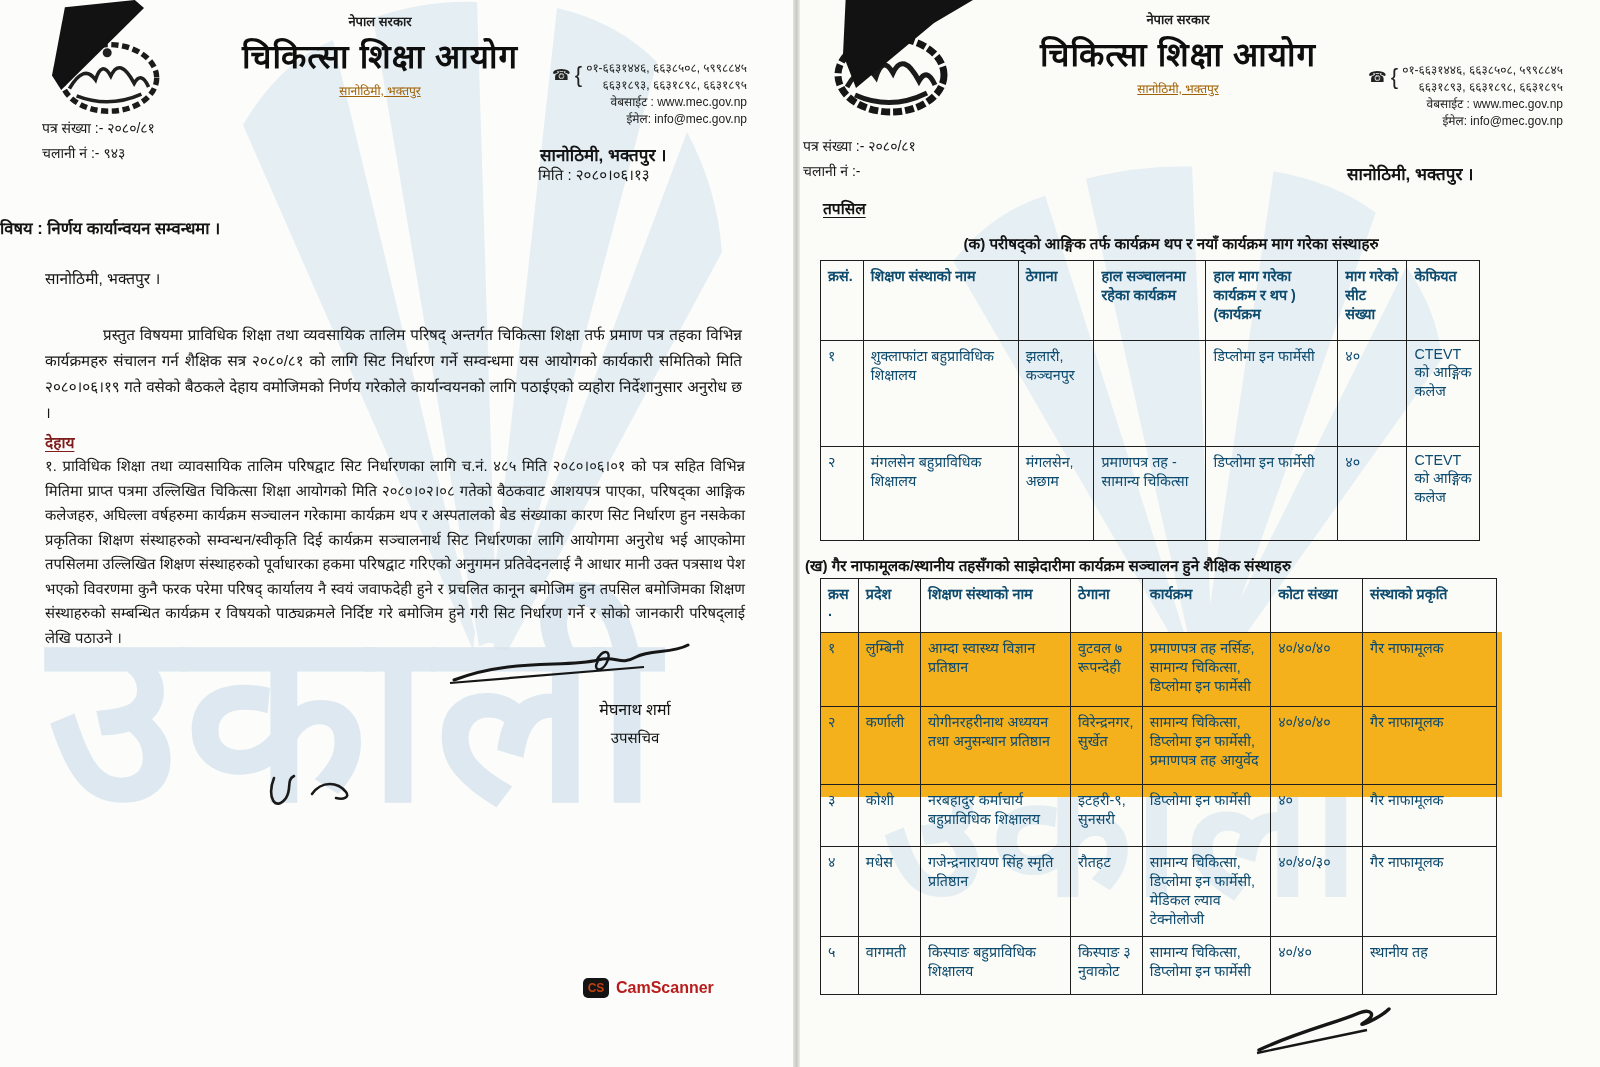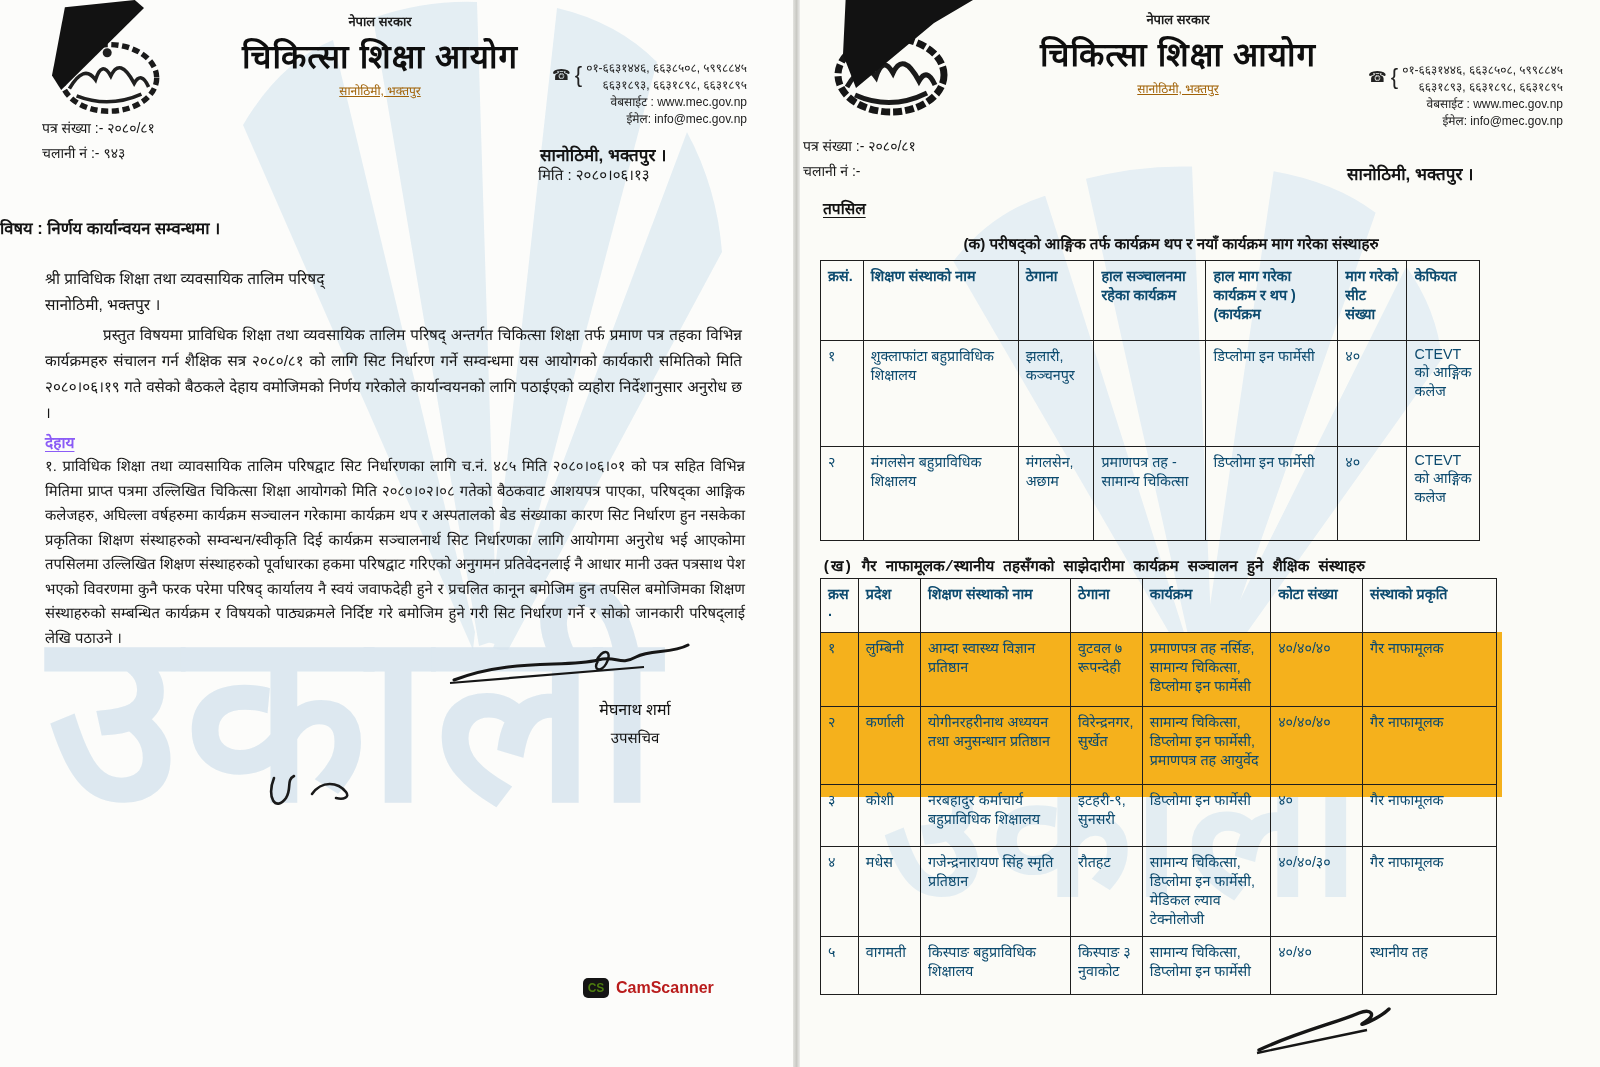--- a/index.html
+++ b/index.html
@@ -47,28 +47,28 @@
   .meta{position:absolute;z-index:2;font-size:14px;line-height:25px;color:#171717;}
   .place-line{position:absolute;z-index:2;font-size:17px;font-weight:700;color:#141414;}
   .date-line{position:absolute;z-index:2;font-size:15px;color:#171717;}
 
   .subject{position:absolute;z-index:2;width:100%;text-align:left;font-size:16.5px;font-weight:600;color:#141414;}
   .addressee{position:absolute;z-index:2;font-size:15.5px;line-height:26px;color:#161616;}
   .para{position:absolute;z-index:2;text-align:justify;color:#161616;}
   .para-1{font-size:15.2px;line-height:26px;text-indent:58px;}
   .para-2{font-size:14.8px;line-height:24.5px;}
   .list-head{position:absolute;z-index:2;font-size:15.5px;font-weight:700;
-    text-decoration:underline;text-underline-offset:3px;color:#8b5cf6;}
+    text-decoration:underline;text-underline-offset:3px;color:#7f1d1d;}
 
   .sig-block{position:absolute;z-index:2;text-align:center;font-size:16px;color:#141414;}
   .sig-block .title{font-size:15px;margin-top:7px;}
   .ink{position:absolute;z-index:2;}
 
   .camscanner{position:absolute;z-index:2;display:flex;align-items:center;gap:7px;}
-  .cs-badge{width:26px;height:20px;background:#141414;border-radius:5px;color:#4d7c0f;
+  .cs-badge{width:26px;height:20px;background:#141414;border-radius:5px;color:#c2410c;
     font-size:12px;font-weight:700;display:flex;align-items:center;justify-content:center;}
   .cs-label{font-size:16px;color:#b91c1c;font-weight:700;}
 
   
   .tapasil{position:absolute;z-index:2;font-size:15.5px;font-weight:700;
     text-decoration:underline;text-underline-offset:3px;color:#131313;}
   .tbl-heading{position:absolute;z-index:2;font-size:15.2px;font-weight:600;color:#131313;}
   table.doc{position:absolute;z-index:2;border-collapse:collapse;table-layout:fixed;
     font-size:14.3px;color:#0c4a6e;background:transparent;}
   table.doc td,table.doc th{border:1.6px solid #1e1e1e;padding:5px 7px;
@@ -124,21 +124,20 @@
 
     <div class="meta" style="left:42px;top:116px;">
       <div>पत्र संख्या :- २०८०/८१</div>
       <div>चलानी नं :- ९४३</div>
     </div>
     <div class="place-line" style="left:540px;top:143px;">सानोठिमी, भक्तपुर ।</div>
     <div class="date-line" style="left:538px;top:164px;">मिति : २०८०।०६।१३</div>
 
     <div class="subject" style="top:216px;">विषय : निर्णय कार्यान्वयन सम्वन्धमा ।</div>
     <div class="addressee" style="left:45px;top:266px;">
-      <div>श्री प्राविधिक शिक्षा तथा व्यवसायिक तालिम परिषद्</div>
       <div>सानोठिमी, भक्तपुर ।</div>
     </div>
     <div class="para para-1" style="left:45px;top:322px;width:697px;">प्रस्तुत विषयमा प्राविधिक शिक्षा तथा व्यवसायिक तालिम परिषद् अन्तर्गत चिकित्सा शिक्षा तर्फ प्रमाण पत्र तहका विभिन्न कार्यक्रमहरु संचालन गर्न शैक्षिक सत्र २०८०/८१ को लागि सिट निर्धारण गर्ने सम्वन्धमा यस आयोगको कार्यकारी समितिको मिति २०८०।०६।१९ गते वसेको बैठकले देहाय वमोजिमको निर्णय गरेकोले कार्यान्वयनको लागि पठाईएको व्यहोरा निर्देशानुसार अनुरोध छ ।</div>
     <div class="list-head" style="left:45px;top:431px;">देहाय</div>
     <div class="para para-2" style="left:45px;top:454px;width:700px;">१. प्राविधिक शिक्षा तथा व्यावसायिक तालिम परिषद्वाट सिट निर्धारणका लागि च.नं. ४८५ मिति २०८०।०६।०१ को पत्र सहित विभिन्न मितिमा प्राप्त पत्रमा उल्लिखित चिकित्सा शिक्षा आयोगको मिति २०८०।०२।०८ गतेको बैठकवाट आशयपत्र पाएका, परिषद्का आङ्गिक कलेजहरु, अघिल्ला वर्षहरुमा कार्यक्रम सञ्चालन गरेकामा कार्यक्रम थप र अस्पतालको बेड संख्याका कारण सिट निर्धारण हुन नसकेका प्रकृतिका शिक्षण संस्थाहरुको सम्वन्धन/स्वीकृति दिई कार्यक्रम सञ्चालनार्थ सिट निर्धारणका लागि आयोगमा अनुरोध भई आएकोमा तपसिलमा उल्लिखित शिक्षण संस्थाहरुको पूर्वाधारका हकमा परिषद्वाट गरिएको अनुगमन प्रतिवेदनलाई नै आधार मानी उक्त पत्रसाथ पेश भएको विवरणमा कुनै फरक परेमा परिषद् कार्यालय नै स्वयं जवाफदेही हुने र प्रचलित कानून बमोजिम हुन तपसिल बमोजिमका शिक्षण संस्थाहरुको सम्बन्धित कार्यक्रम र विषयको पाठ्यक्रमले निर्दिष्ट गरे बमोजिम हुने गरी सिट निर्धारण गर्ने र सोको जानकारी परिषद्लाई लेखि पठाउने ।</div>
 
     <svg class="ink" style="left:448px;top:636px;width:248px;height:58px;" viewBox="0 0 248 58">
       <path d="M6,44 C62,22 118,32 150,24 C168,19 172,30 188,21 C202,13 224,18 240,9" fill="none" stroke="#161616" stroke-width="3" stroke-linecap="round"></path>
       <path d="M148,26 c6,-15 18,-12 10,2 c-5,9 -14,6 -8,-3" fill="none" stroke="#161616" stroke-width="2.4"></path>
       <path d="M2,47 L196,31" fill="none" stroke="#161616" stroke-width="2.2"></path>
@@ -241,21 +240,21 @@
         <td>मंगलसेन बहुप्राविधिक शिक्षालय</td>
         <td>मंगलसेन, अछाम</td>
         <td>प्रमाणपत्र तह - सामान्य चिकित्सा</td>
         <td>डिप्लोमा इन फार्मेसी</td>
         <td class="c">४०</td>
         <td class="c">CTEVT को आङ्गिक कलेज</td>
       </tr>
     </tbody>
       </table>
 
-    <div class="tbl-heading" style="left:27px;top:555px;width:720px;font-family:Liberation Mono, monospace;">(ख) गैर नाफामूलक/स्थानीय तहसँगको साझेदारीमा कार्यक्रम सञ्चालन हुने शैक्षिक संस्थाहरु</div>
+    <div class="tbl-heading" style="left:10px;top:555px;width:720px;">(ख) गैर नाफामूलक/स्थानीय तहसँगको साझेदारीमा कार्यक्रम सञ्चालन हुने शैक्षिक संस्थाहरु</div>
 
     <div class="hl-band" style="left:25px;top:632px;width:682px;height:165px;"></div>
 
     <table class="doc" style="left:25px;top:578px;width:677px;">
       <colgroup>
         <col style="width:5.6%">
           <col style="width:9.2%">
           <col style="width:22.2%">
         <col style="width:10.6%">
           <col style="width:19%">

